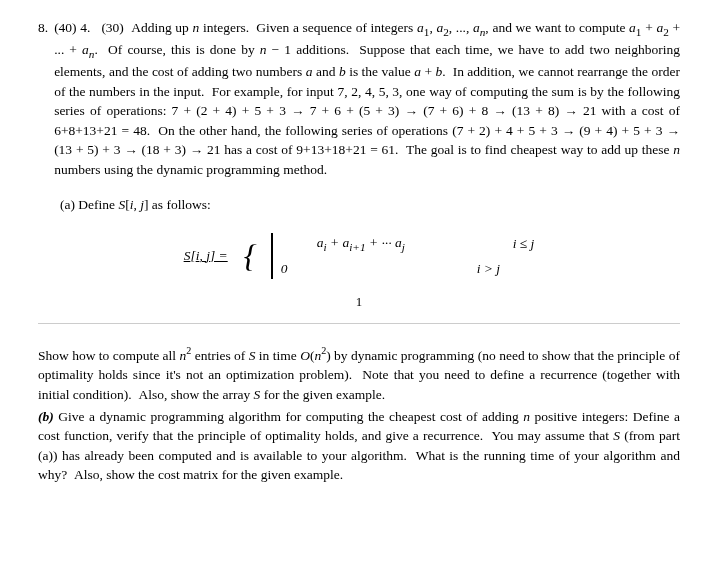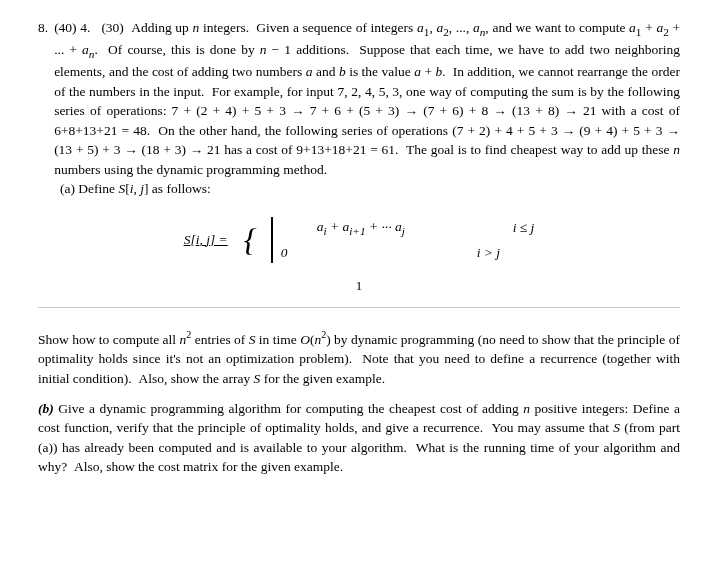--- a/index.html
+++ b/index.html
@@ -65,21 +65,21 @@
     <span style="flex-shrink:0;">8.</span>
     <span>
       <span>(40)</span>
       <span>4.</span>
       &nbsp;
       <span>(30)</span>
       &nbsp;<span>Adding up <span class="italic">n</span> integers. &nbsp;Given a sequence of integers <span class="italic">a</span><sub>1</sub>, <span class="italic">a</span><sub>2</sub>, ..., <span class="italic">a</span><sub><span class="italic">n</span></sub>, and we want to compute <span class="italic">a</span><sub>1</sub> + <span class="italic">a</span><sub>2</sub> + ... + <span class="italic">a</span><sub><span class="italic">n</span></sub>. &nbsp;Of course, this is done by <span class="italic">n</span> − 1 additions. &nbsp;Suppose that each time, we have to add two neighboring elements, and the cost of adding two numbers <span class="italic">a</span> and <span class="italic">b</span> is the value <span class="italic">a</span> + <span class="italic">b</span>. &nbsp;In addition, we cannot rearrange the order of the numbers in the input. &nbsp;For example, for input 7, 2, 4, 5, 3, one way of computing the sum is by the following series of operations: 7 + (2 + 4) + 5 + 3 → 7 + 6 + (5 + 3) → (7 + 6) + 8 → (13 + 8) → 21 with a cost of 6+8+13+21 = 48. &nbsp;On the other hand, the following series of operations (7 + 2) + 4 + 5 + 3 → (9 + 4) + 5 + 3 → (13 + 5) + 3 → (18 + 3) → 21 has a cost of 9+13+18+21 = 61. &nbsp;The goal is to find cheapest way to add up these <span class="italic">n</span> numbers using the dynamic programming method.</span>
     </span>
   </div>
 
-  <div style="margin-top:0; margin-left:22px;">
+  <div style="margin-top:16px; margin-left:22px;">
     (a) Define <span class="italic">S</span>[<span class="italic">i</span>, <span class="italic">j</span>] as follows:
   </div>
 
   <div class="formula-block">
     <div class="s-def">
       <span style="font-style:italic; margin-right:6px;text-decoration:underline;">
         <span class="italic">S</span>[<span class="italic">i</span>, <span class="italic">j</span>] =
       </span>
       <span style="font-size:2.4em; line-height:1; margin-right:4px;">{</span>
       <div class="brace-cases">
@@ -106,16 +106,16 @@
   <div class="page-number">
     <span>1</span>
   </div>
 
   <hr class="divider">
 
   <div style="margin-top:20px; text-align:justify;">
     Show how to compute all <span class="italic">n</span><sup>2</sup> entries of <span class="italic">S</span> in time <span class="italic">O</span>(<span class="italic">n</span><sup>2</sup>) by dynamic programming (no need to show that the principle of optimality holds since it's not an optimization problem). &nbsp;Note that you need to define a recurrence (together with initial condition). &nbsp;Also, show the array <span class="italic">S</span> for the given example.
   </div>
 
-  <div style="margin-top:10px; text-align:justify;">
+  <div style="margin-top:2px; text-align:justify;">
     <span style="font-weight:bold; font-style:italic;">(b)</span> Give a dynamic programming algorithm for computing the cheapest cost of adding <span class="italic">n</span> positive integers: Define a cost function, verify that the principle of optimality holds, and give a recurrence. &nbsp;You may assume that <span class="italic">S</span> (from part (a)) has already been computed and is available to your algorithm. &nbsp;What is the running time of your algorithm and why? &nbsp;Also, show the cost matrix for the given example.
   </div>
 </div>
 
 </body></html>

